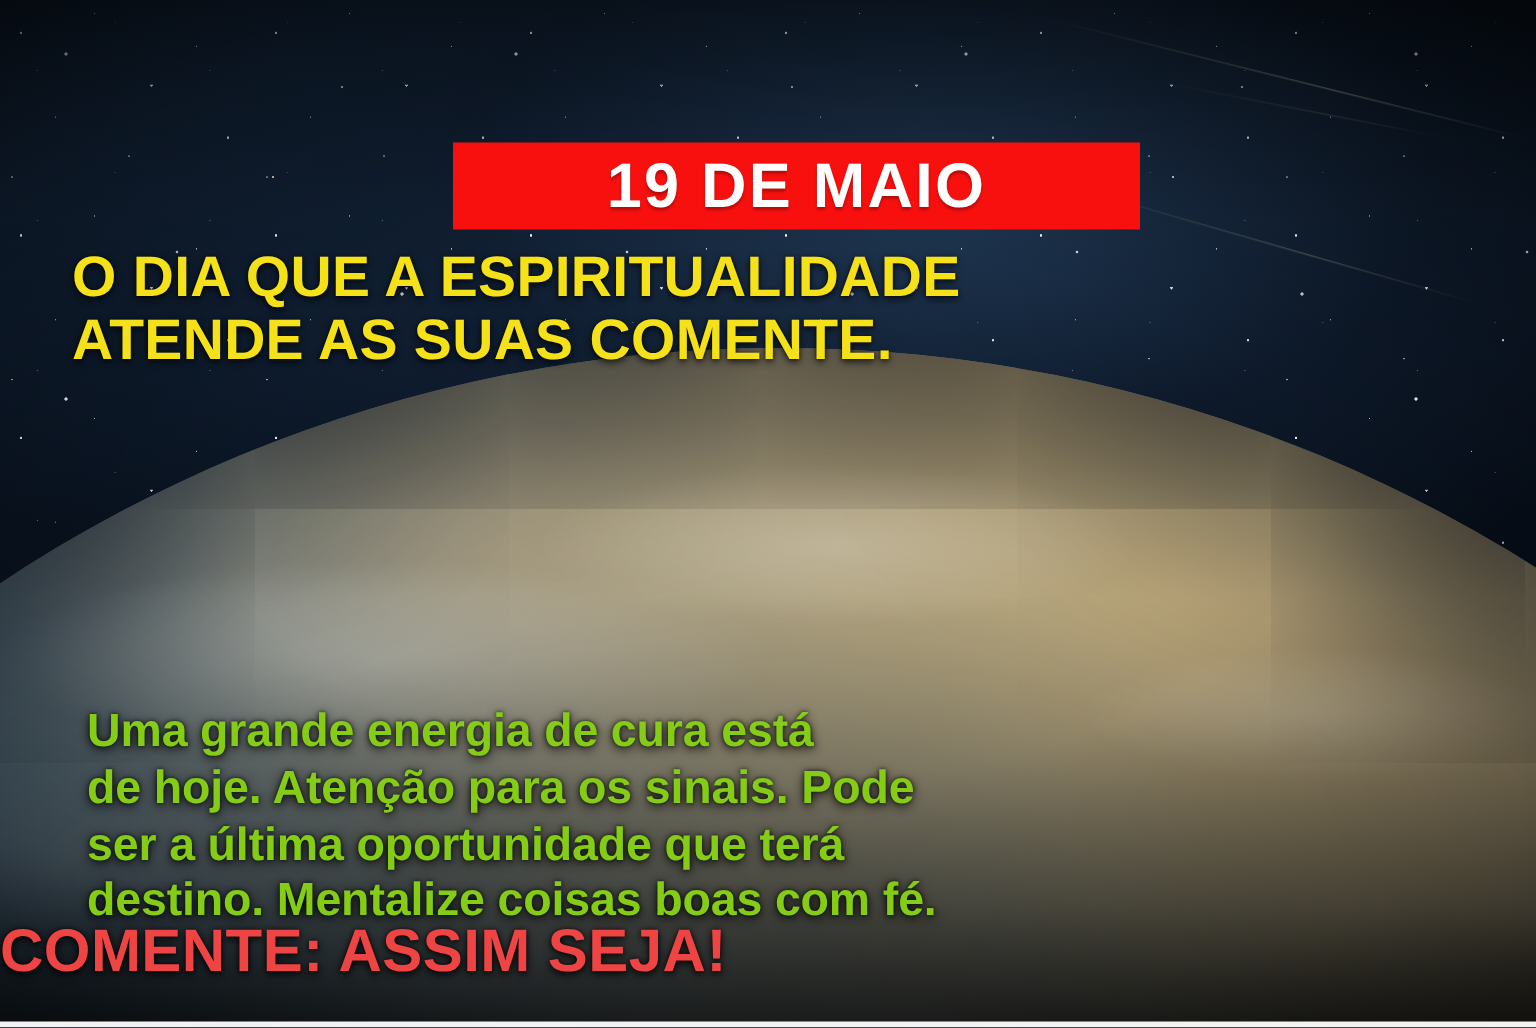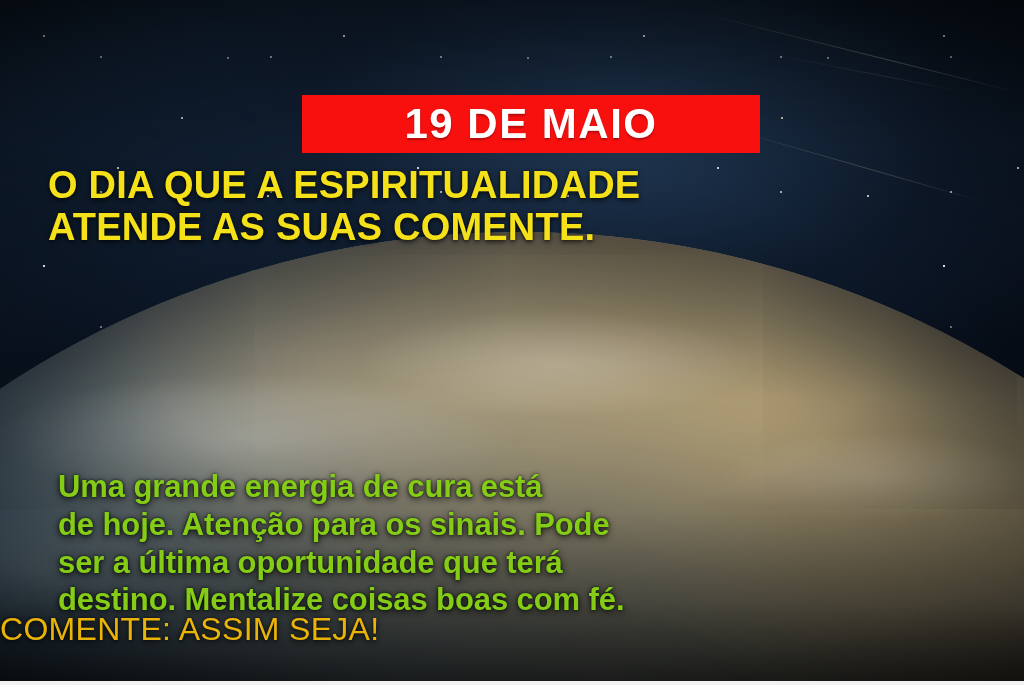--- a/index.html
+++ b/index.html
@@ -255,23 +255,23 @@
     text-shadow: 0 2px 7px rgba(0,0,0,0.85), 0 0 3px rgba(0,0,0,0.7);
     margin-top: 24px;
   }
   .body-line { display: block; white-space: nowrap; }
 
   .cta {
     position: absolute;
     left: 0;
     right: 0;
     top: 612px;
-    color: #eab308;
-    font-size: 32px;
-    font-weight: 400;
+    color: #ef4444;
+    font-size: 40px;
+    font-weight: 700;
     letter-spacing: 0.3px;
     line-height: 1.1;
     text-shadow: 0 2px 6px rgba(0,0,0,0.85), 0 0 3px rgba(0,0,0,0.6);
   }
 
   .bottom-edge {
     position: absolute;
     left: 0;
     right: 0;
     bottom: 0;

